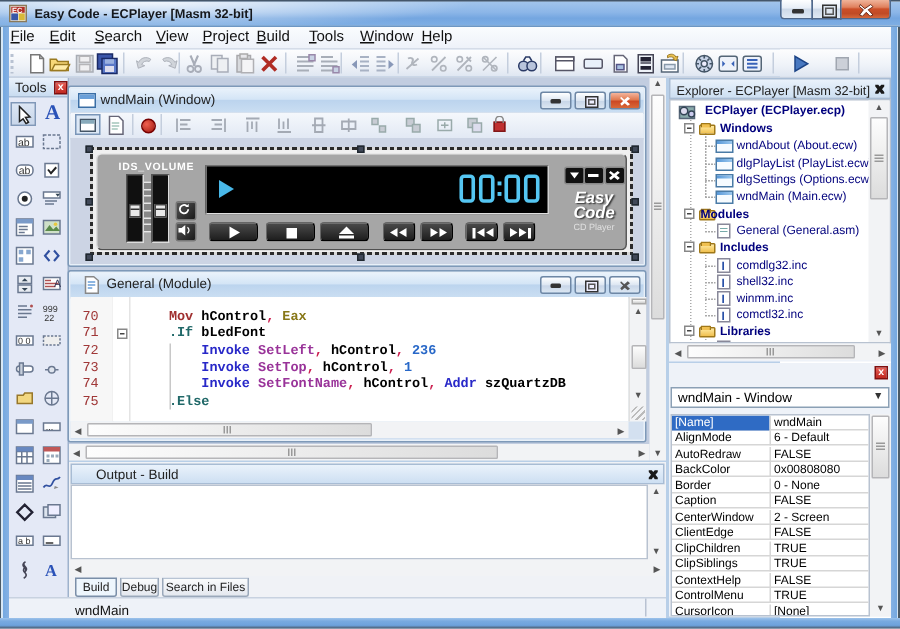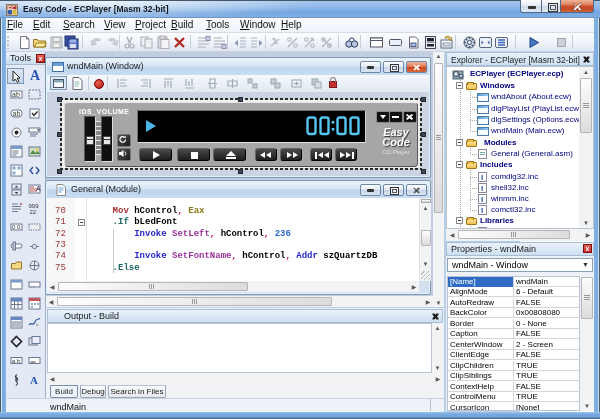--- a/index.html
+++ b/index.html
@@ -650,21 +650,21 @@
 
     <div style="position:absolute;left:1px;top:17px;width:372px;height:83px;background:#fff;font-family:'Liberation Mono',monospace;font-size:9px;overflow:hidden;" id="code">
 
       <div style="position:absolute;left:0;top:0;width:28px;height:83px;background:#f7f7f7;border-right:1px solid #d0d0d0;"></div>
       <div style="position:absolute;left:28px;top:0;width:11px;height:83px;background:#fff;border-right:1px solid #e4e4e4;"></div>
       <div id="codelines">
         <div style="position:absolute;left:66px;top:31px;width:1px;height:44px;background:#c8c8c8;"></div>
         <div class="cl" style="top:8px;"><span class="ln">70</span><span class="ct">    <span class="kM">Mov</span> hControl<span class="kC">,</span> <span class="kE">Eax</span></span></div>
         <div class="cl" style="top:19px;"><span class="ln">71</span><span class="ct">    <span class="kD">.If</span> bLedFont</span></div>
         <div class="cl" style="top:31px;"><span class="ln">72</span><span class="ct">        <span class="kI">Invoke</span> <span class="kF">SetLeft</span><span class="kC">,</span> hControl<span class="kC">,</span> <span class="kN">236</span></span></div>
-        <div class="cl" style="top:42px;"><span class="ln">73</span></div>
+        <div class="cl" style="top:42px;"><span class="ln">73</span><span class="ct">        <span class="kI">Invoke</span> <span class="kF">SetTop</span><span class="kC">,</span> hControl<span class="kC">,</span> <span class="kN">1</span></span></div>
         <div class="cl" style="top:53px;"><span class="ln">74</span><span class="ct">        <span class="kI">Invoke</span> <span class="kF">SetFontName</span><span class="kC">,</span> hControl<span class="kC">,</span> <span class="kI">Addr</span> szQuartzDB</span></div>
         <div class="cl" style="top:65px;"><span class="ln">75</span><span class="ct">    <span class="kD">.Else</span></span></div>
         <div style="position:absolute;left:31px;top:21px;width:7px;height:7px;border:1px solid #888;background:#fff;box-sizing:border-box;">
             <div style="position:absolute;left:1px;top:2px;width:3px;height:1px;background:#444;"></div>
           </div>
       </div>
     </div>
 
     <div class="abs sb" style="left:373px;top:17px;width:12px;height:83px;border-left:1px solid #e0e0e0;box-sizing:border-box;">
       <div style="position:absolute;left:1px;top:1px;width:10px;height:4px;background:linear-gradient(180deg,#fff,#ccc);border:1px solid #aaa;box-sizing:border-box;"></div>
@@ -754,21 +754,21 @@
       <div class="trow" style="top:59px;">
           <span style="position:absolute;left:23px;top:5px;width:7px;height:1px;background:repeating-linear-gradient(90deg,#aaa 0 1px,transparent 1px 2px);"></span>
           <span class="win" style="left:30px;"></span>
           <span class="lbl" style="left:44px;">wndMain (Main.ecw)</span>
         </div>
       <div class="trow" style="top:71px;">
           <span class="pm" style="left:9px;top:1px;">
             <i></i>
           </span>
           <span class="fld" style="left:19px;"></span>
-          <span class="lbl" style="left:37px;font-weight:bold;">Modules</span>
+          <span class="lbl" style="left:20px;font-weight:bold;">Modules</span>
         </div>
       <div class="trow" style="top:82px;">
           <span style="position:absolute;left:23px;top:5px;width:7px;height:1px;background:repeating-linear-gradient(90deg,#aaa 0 1px,transparent 1px 2px);"></span>
           <span class="doc" style="left:31px;"></span>
           <span class="lbl" style="left:44px;">General (General.asm)</span>
         </div>
       <div class="trow" style="top:93px;">
           <span class="pm" style="left:9px;top:1px;">
             <i></i>
           </span>
@@ -819,23 +819,20 @@
       <div class="arr" style="left:1px;top:2px;width:8px;">◀</div>
       <div class="sbthumbh" style="position:absolute;left:11px;top:1px;width:112px;height:9px;"></div>
       <div style="position:absolute;left:64px;top:3px;width:1px;height:5px;background:#999;"></div>
       <div style="position:absolute;left:66px;top:3px;width:1px;height:5px;background:#999;"></div>
       <div style="position:absolute;left:68px;top:3px;width:1px;height:5px;background:#999;"></div>
       <div class="arr" style="right:1px;top:2px;width:8px;">▶</div>
     </div>
   </div>
 
   <div class="abs" style="left:446px;top:242px;width:148px;height:169px;background:#eef2f8;">
-    <div class="phdr" style="left:0px;top:0px;width:148px;">
-      <span style="position:absolute;left:4px;top:1px;">Properties - wndMain</span>
-    </div>
     <div class="xbtn" style="right:2px;top:2px;">x</div>
 
     <div style="position:absolute;left:1px;top:16px;width:146px;height:14px;background:#fff;border:1px solid #8ba0b5;box-sizing:border-box;font-size:9px;">
       <span style="position:absolute;left:4px;top:1px;">wndMain - Window</span>
       <span style="position:absolute;right:3px;top:2px;font-size:7px;color:#333;">▼</span>
     </div>
 
     <div style="position:absolute;left:1px;top:34px;width:133px;height:135px;background:#fff;border:1px solid #b8c2d0;box-sizing:border-box;overflow:hidden;" id="props">
       <div class="prow" style="top:0px;">
           <span style="position:absolute;left:0;top:0;width:65px;height:10px;background:#2f6bc4;"></span>

